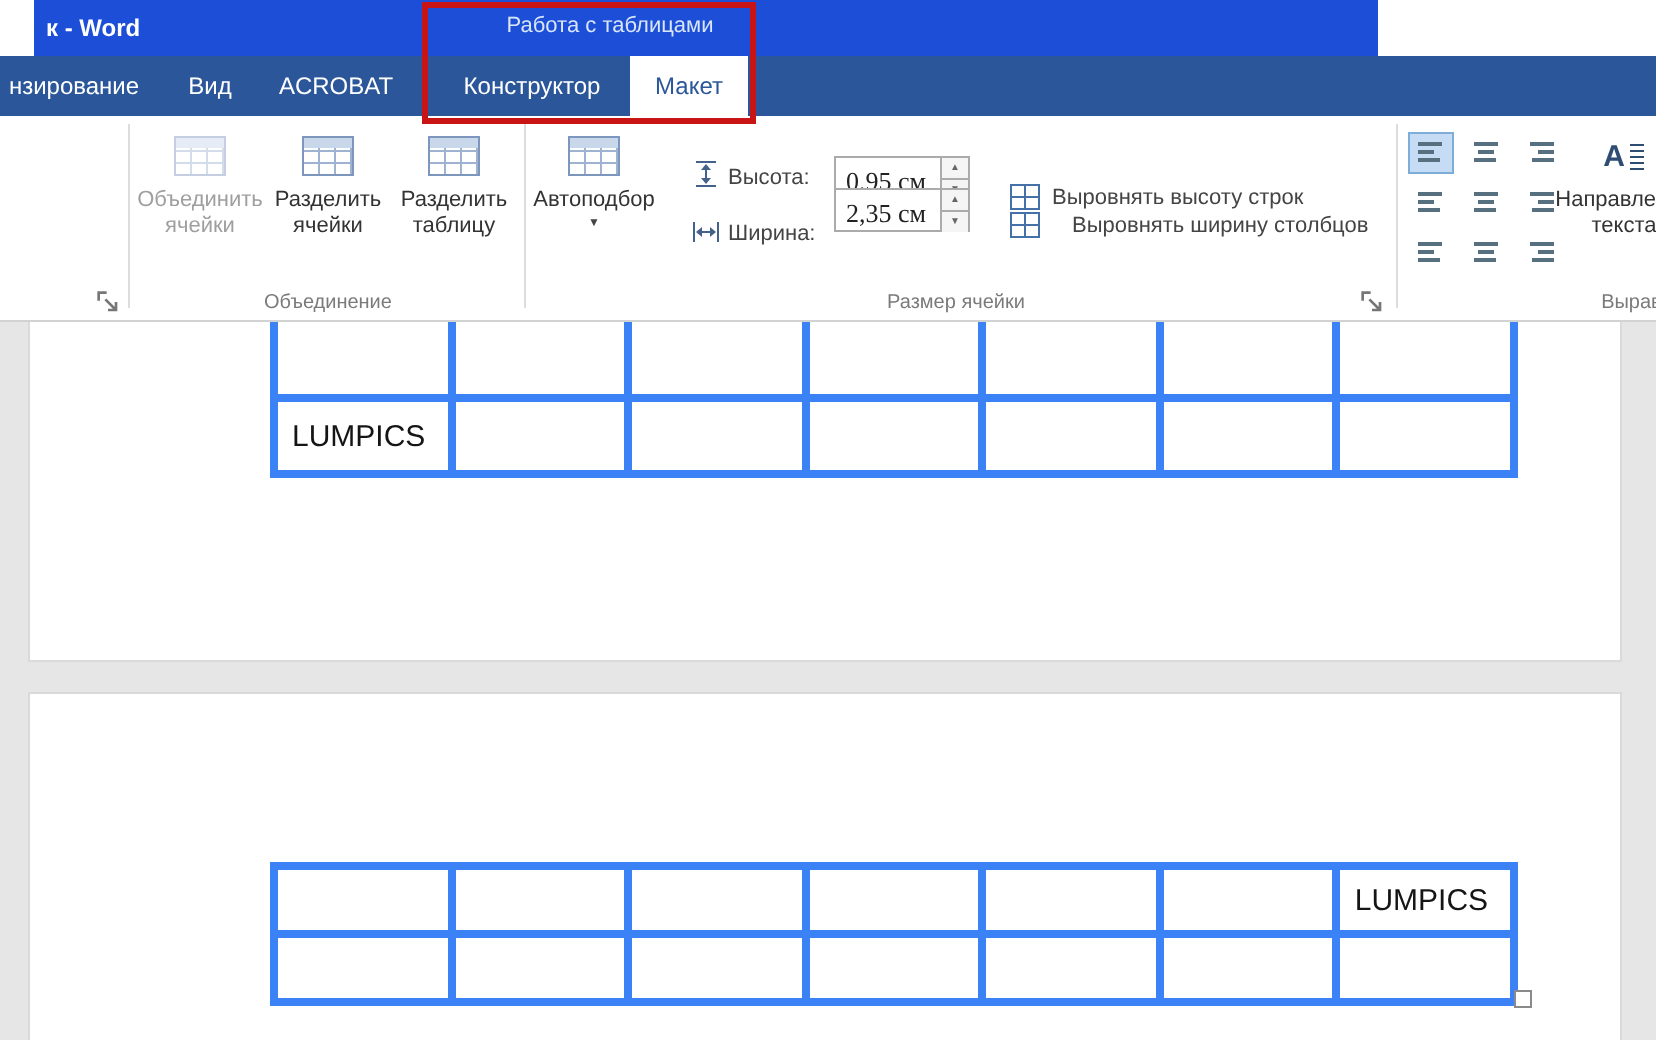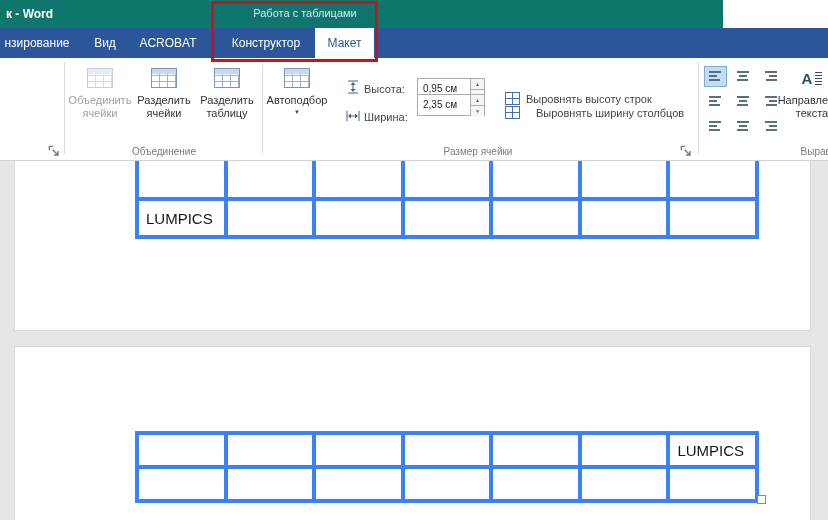--- a/index.html
+++ b/index.html
@@ -1,20 +1,20 @@
 <!DOCTYPE html>
 <html><head>
 <meta charset="utf-8">
 <style>
   * { margin:0; padding:0; box-sizing:border-box; }
   body { font-family:"Liberation Sans", sans-serif; }
   .app { position:relative; width:828px; height:520px; overflow:hidden; background:#fff; }
 
   
-  .titlebar { position:absolute; left:0; top:0; width:723px; height:28px; background:#0f766e; }
+  .titlebar { position:absolute; left:17px; top:0; width:672px; height:28px; background:#1d4ed8; }
   .win-title { position:absolute; left:6px; top:7px; font-size:12px; color:#fff; font-weight:bold; }
 
   
   .tabrow { position:absolute; left:0; top:28px; width:828px; height:30px; background:#2b579a; }
   .tab { position:absolute; top:0; height:30px; line-height:30px; color:#fff; font-size:12px; text-align:center; cursor:default; }
   .tab.selected { background:#fff; color:#2b579a; }
   .ctx-header { position:absolute; left:211px; top:7px; width:188px; text-align:center; font-size:11px; color:#d9e6f8; }
   .red-box { position:absolute; left:211px; top:1px; width:167px; height:61px; border:3px solid #c81414; z-index:5; pointer-events:none; }
   .tellme { position:absolute; left:388px; top:28px; height:30px; display:flex; align-items:center; gap:7px; color:#eef4fb; font-size:12px; }
 
@@ -34,21 +34,21 @@
     repeating-linear-gradient(90deg, rgba(0,0,0,0) 0 7px, #9db3d1 7px 8px),
     repeating-linear-gradient(0deg, rgba(0,0,0,0) 0 5px, #9db3d1 5px 6px);
     background-color:#fff; }
   .grid-mini { width:15px; height:13px; border:1px solid #4472a8; flex:0 0 auto; background:
     linear-gradient(to bottom, rgba(0,0,0,0) 5px, #4472a8 5px 6px, rgba(0,0,0,0) 6px),
     linear-gradient(to right, rgba(0,0,0,0) 6px, #4472a8 6px 7px, rgba(0,0,0,0) 7px);
     background-color:#fff; }
 
   .fieldlab { position:absolute; font-size:11px; color:#444; }
   .spin { position:absolute; width:68px; height:22px; border:1px solid #ababab; background:#fff; display:flex; }
-  .spin .val { flex:1; font-size:10px; color:#222; padding:4px 0 0 5px; }
+  .spin .val { flex:1; font-size:13px; color:#222; padding:4px 0 0 5px;font-family:Liberation Serif, serif; }
   .spin .btns { width:14px; display:flex; flex-direction:column; border-left:1px solid #ababab; }
   .spin .btns > div { flex:1; font-size:5px; color:#666; text-align:center; line-height:10px; border-bottom:1px solid #ababab; background:#f5f5f5; cursor:default; }
   .spin .btns > div:last-child { border-bottom:none; }
 
   .rowbtn { position:absolute; display:flex; align-items:center; gap:6px; font-size:11px; color:#444; cursor:default; }
 
   .al-grid { position:absolute; left:704px; top:8px; display:grid; grid-template-columns:repeat(3,23px); grid-auto-rows:21px; gap:3px 4px; }
   .al { border:1px solid transparent; display:flex; cursor:default; background:#fff; }
   .al.selected { background:#c6dcf5; border-color:#7fadda; }
   .al .bars { width:14px; height:12px; margin:auto; display:flex; flex-direction:column; gap:2px; }

